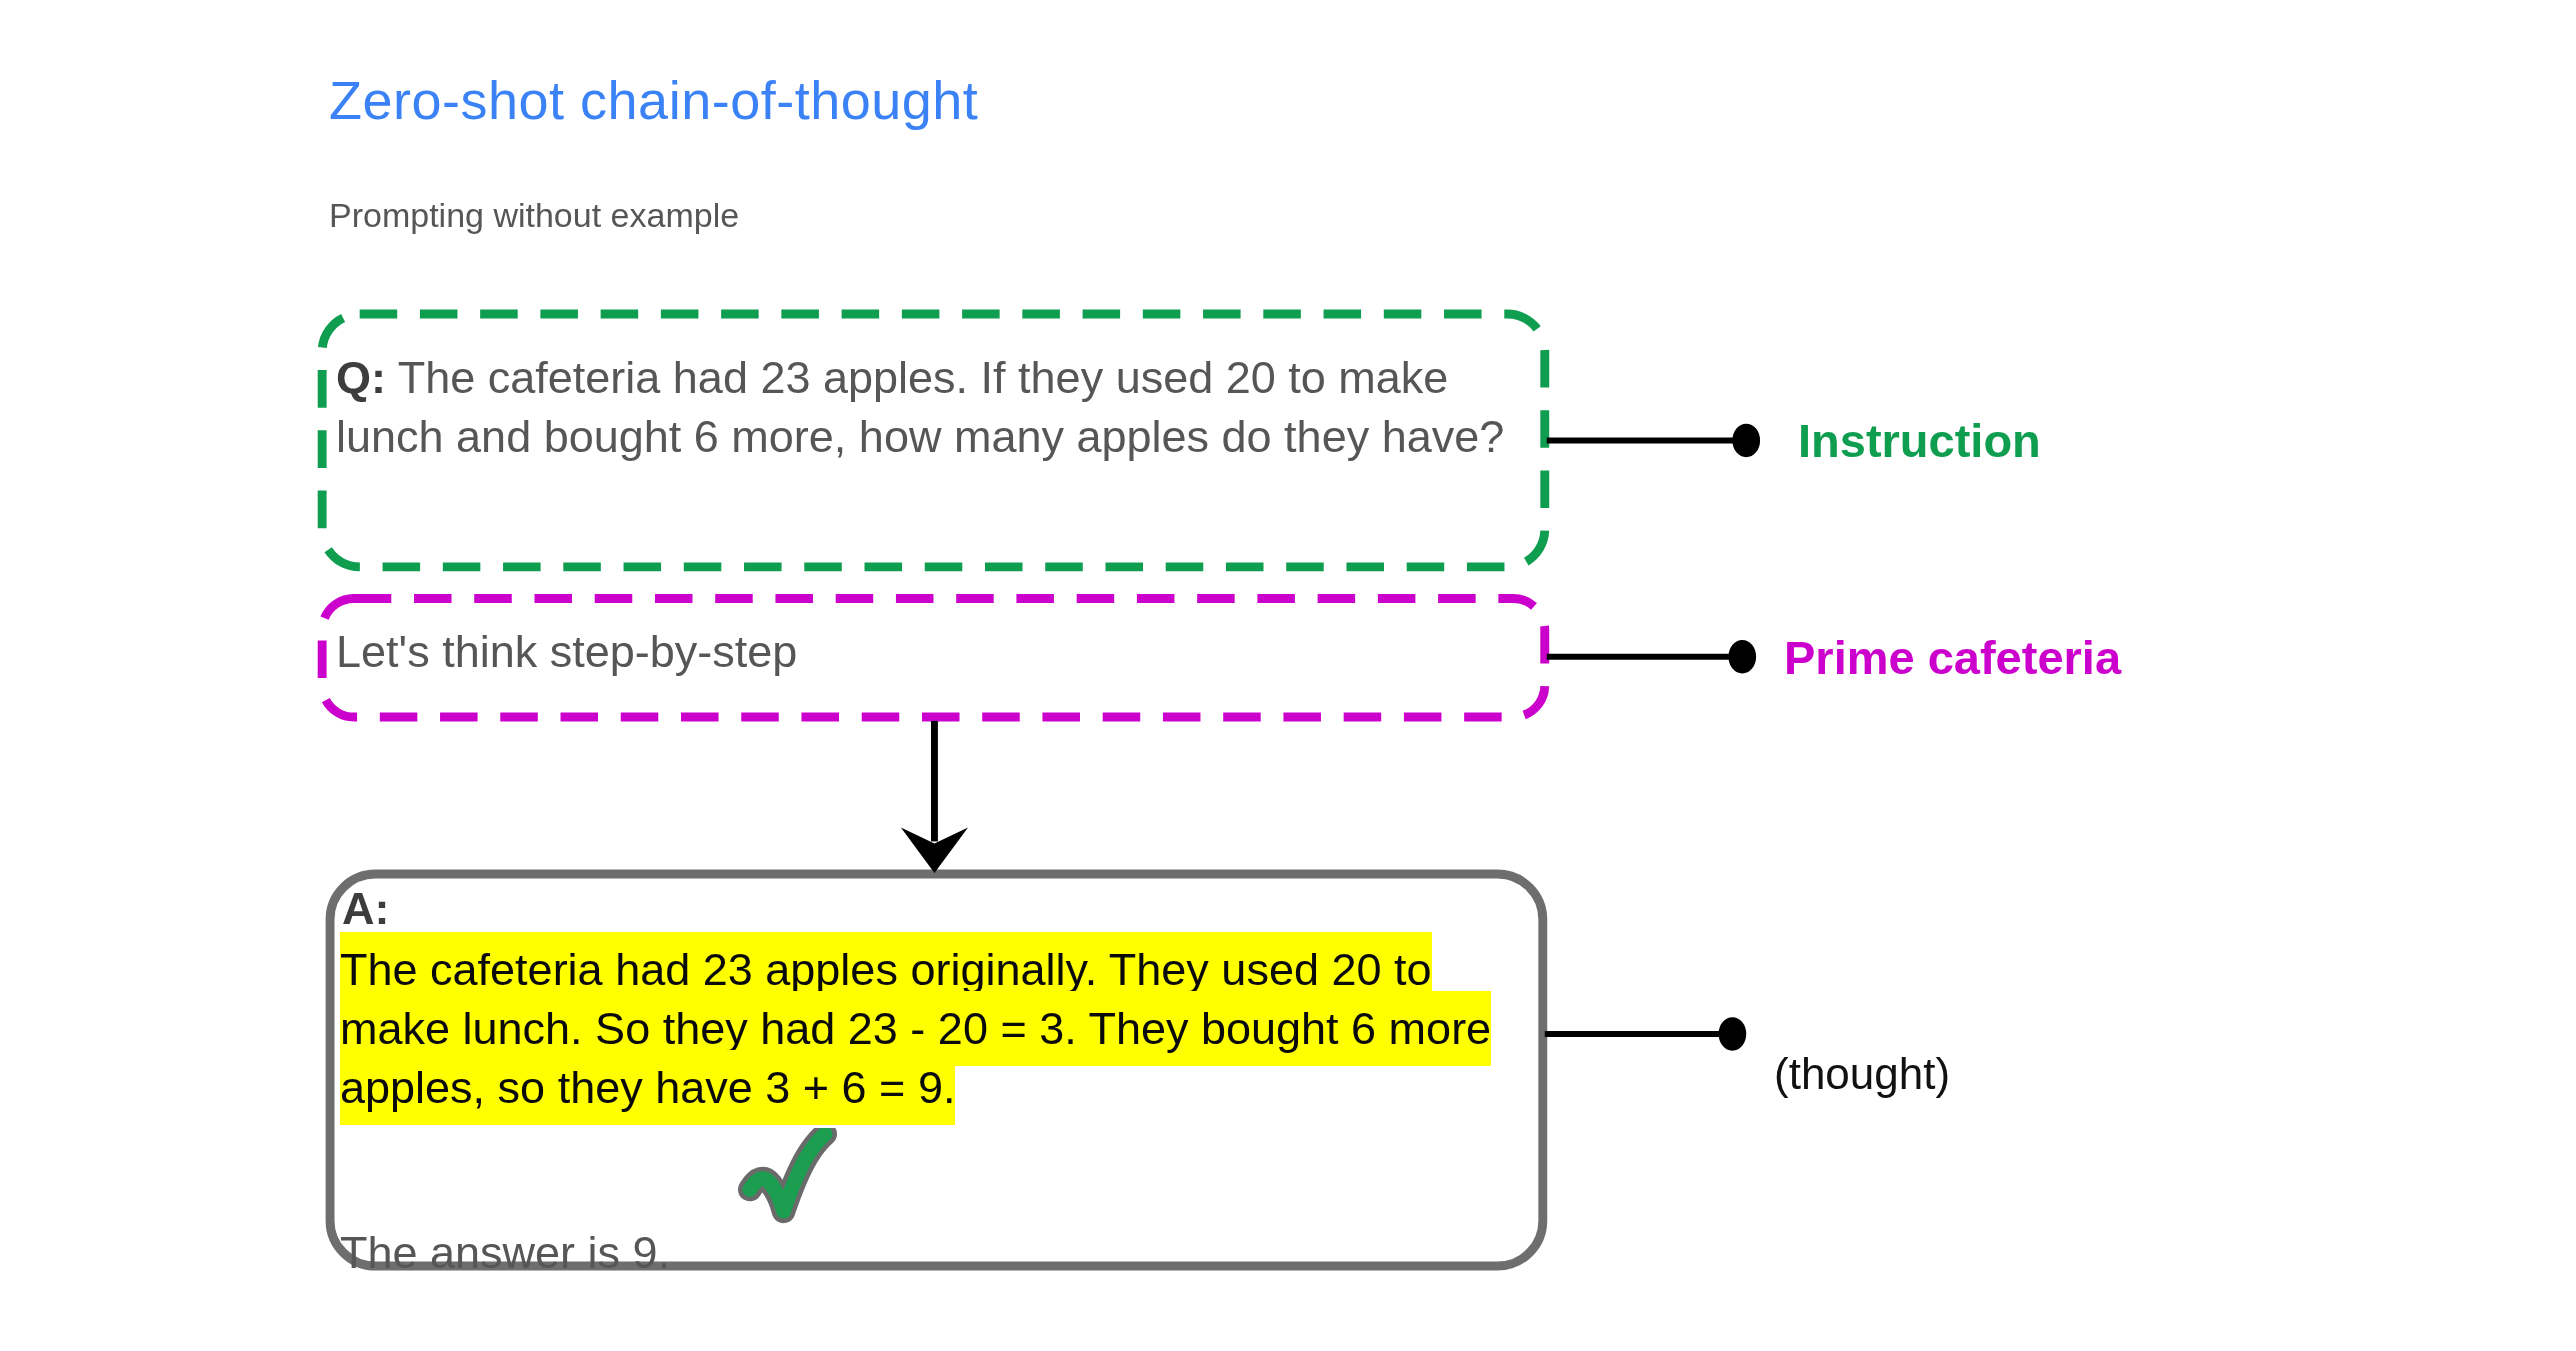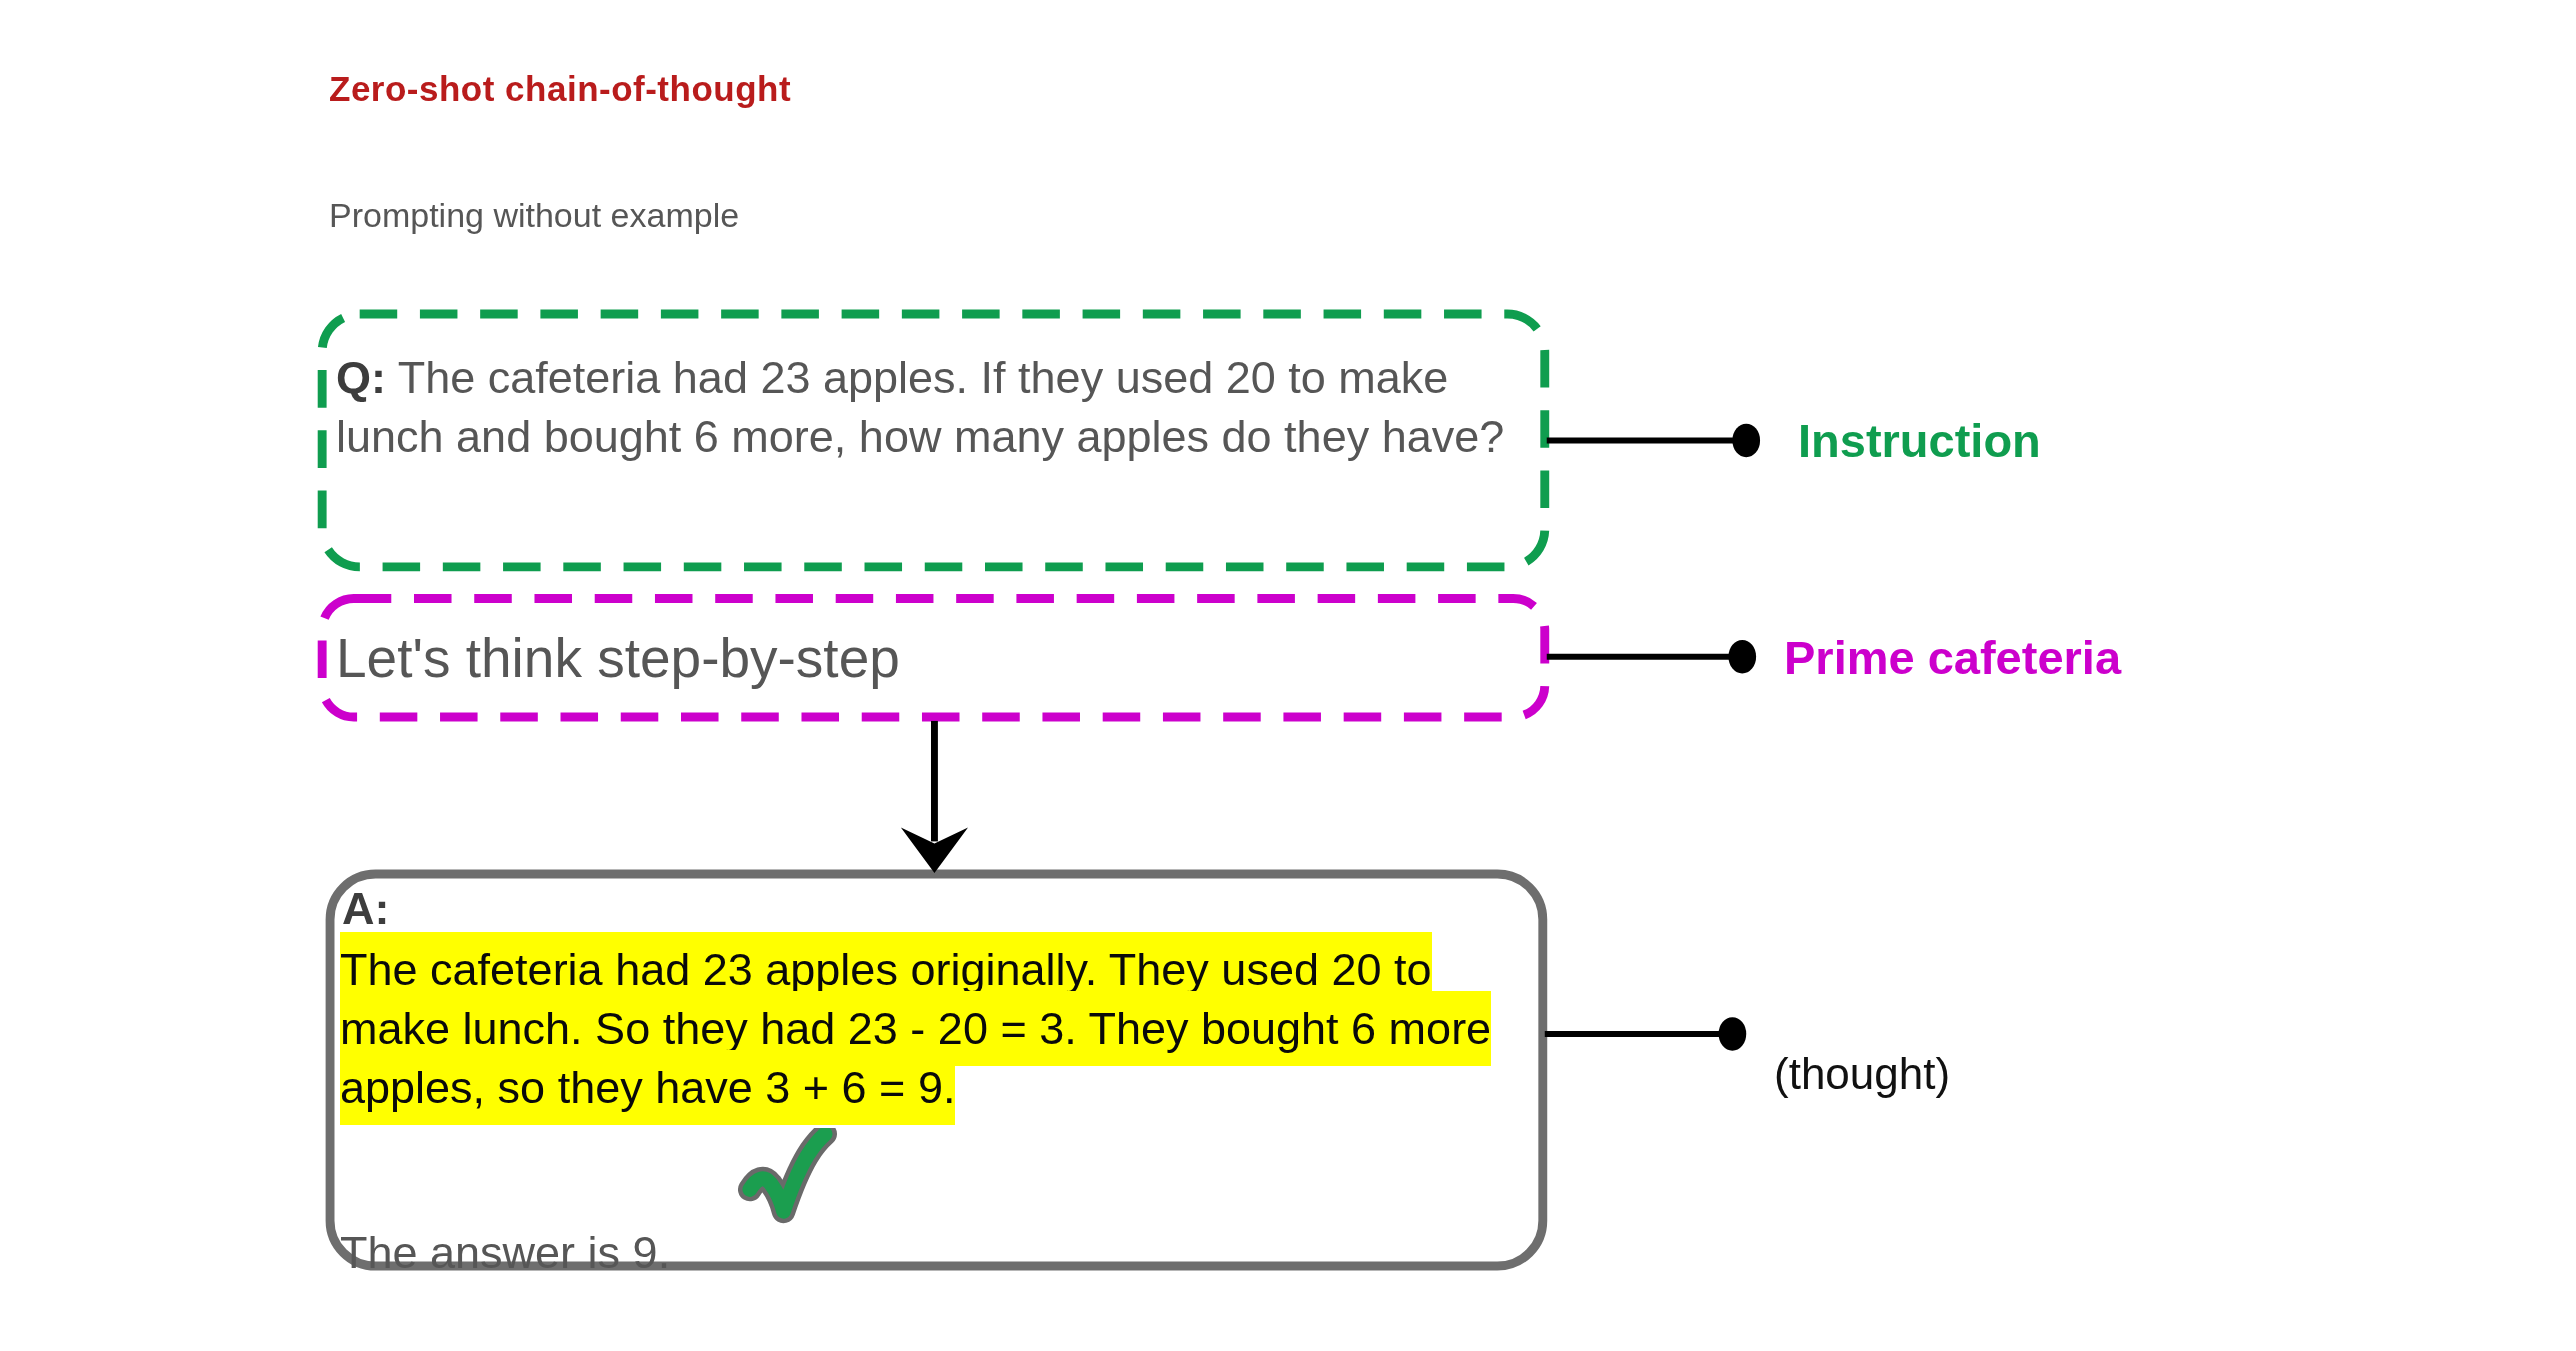--- a/index.html
+++ b/index.html
@@ -18,24 +18,23 @@
   .shapes {
     position: absolute;
     left: 0;
     top: 0;
   }
   .abs { position: absolute; }
 
   .title {
     left: 329px;
     top: 69px;
-    font-size: 35px;
-    color: #b91c1c;
+    font-size: 54px;
+    color: #3b82f6;
     letter-spacing: 0.5px;
-    font-weight: bold;
   }
   .subtitle {
     left: 329px;
     top: 196px;
     font-size: 34px;
     color: #565656;
   }
 
   .q-text {
     left: 336px;
@@ -43,21 +42,21 @@
     width: 1200px;
     font-size: 45px;
     line-height: 59px;
     color: #565656;
   }
   .q-text .q-label { font-weight: bold; color: #3d3d3d; }
 
   .prime-text {
     left: 336px;
     top: 626px;
-    font-size: 55px;
+    font-size: 45px;
     color: #565656;
   }
 
   .a-label {
     left: 342px;
     top: 883px;
     font-size: 45px;
     font-weight: bold;
     color: #3d3d3d;
   }

